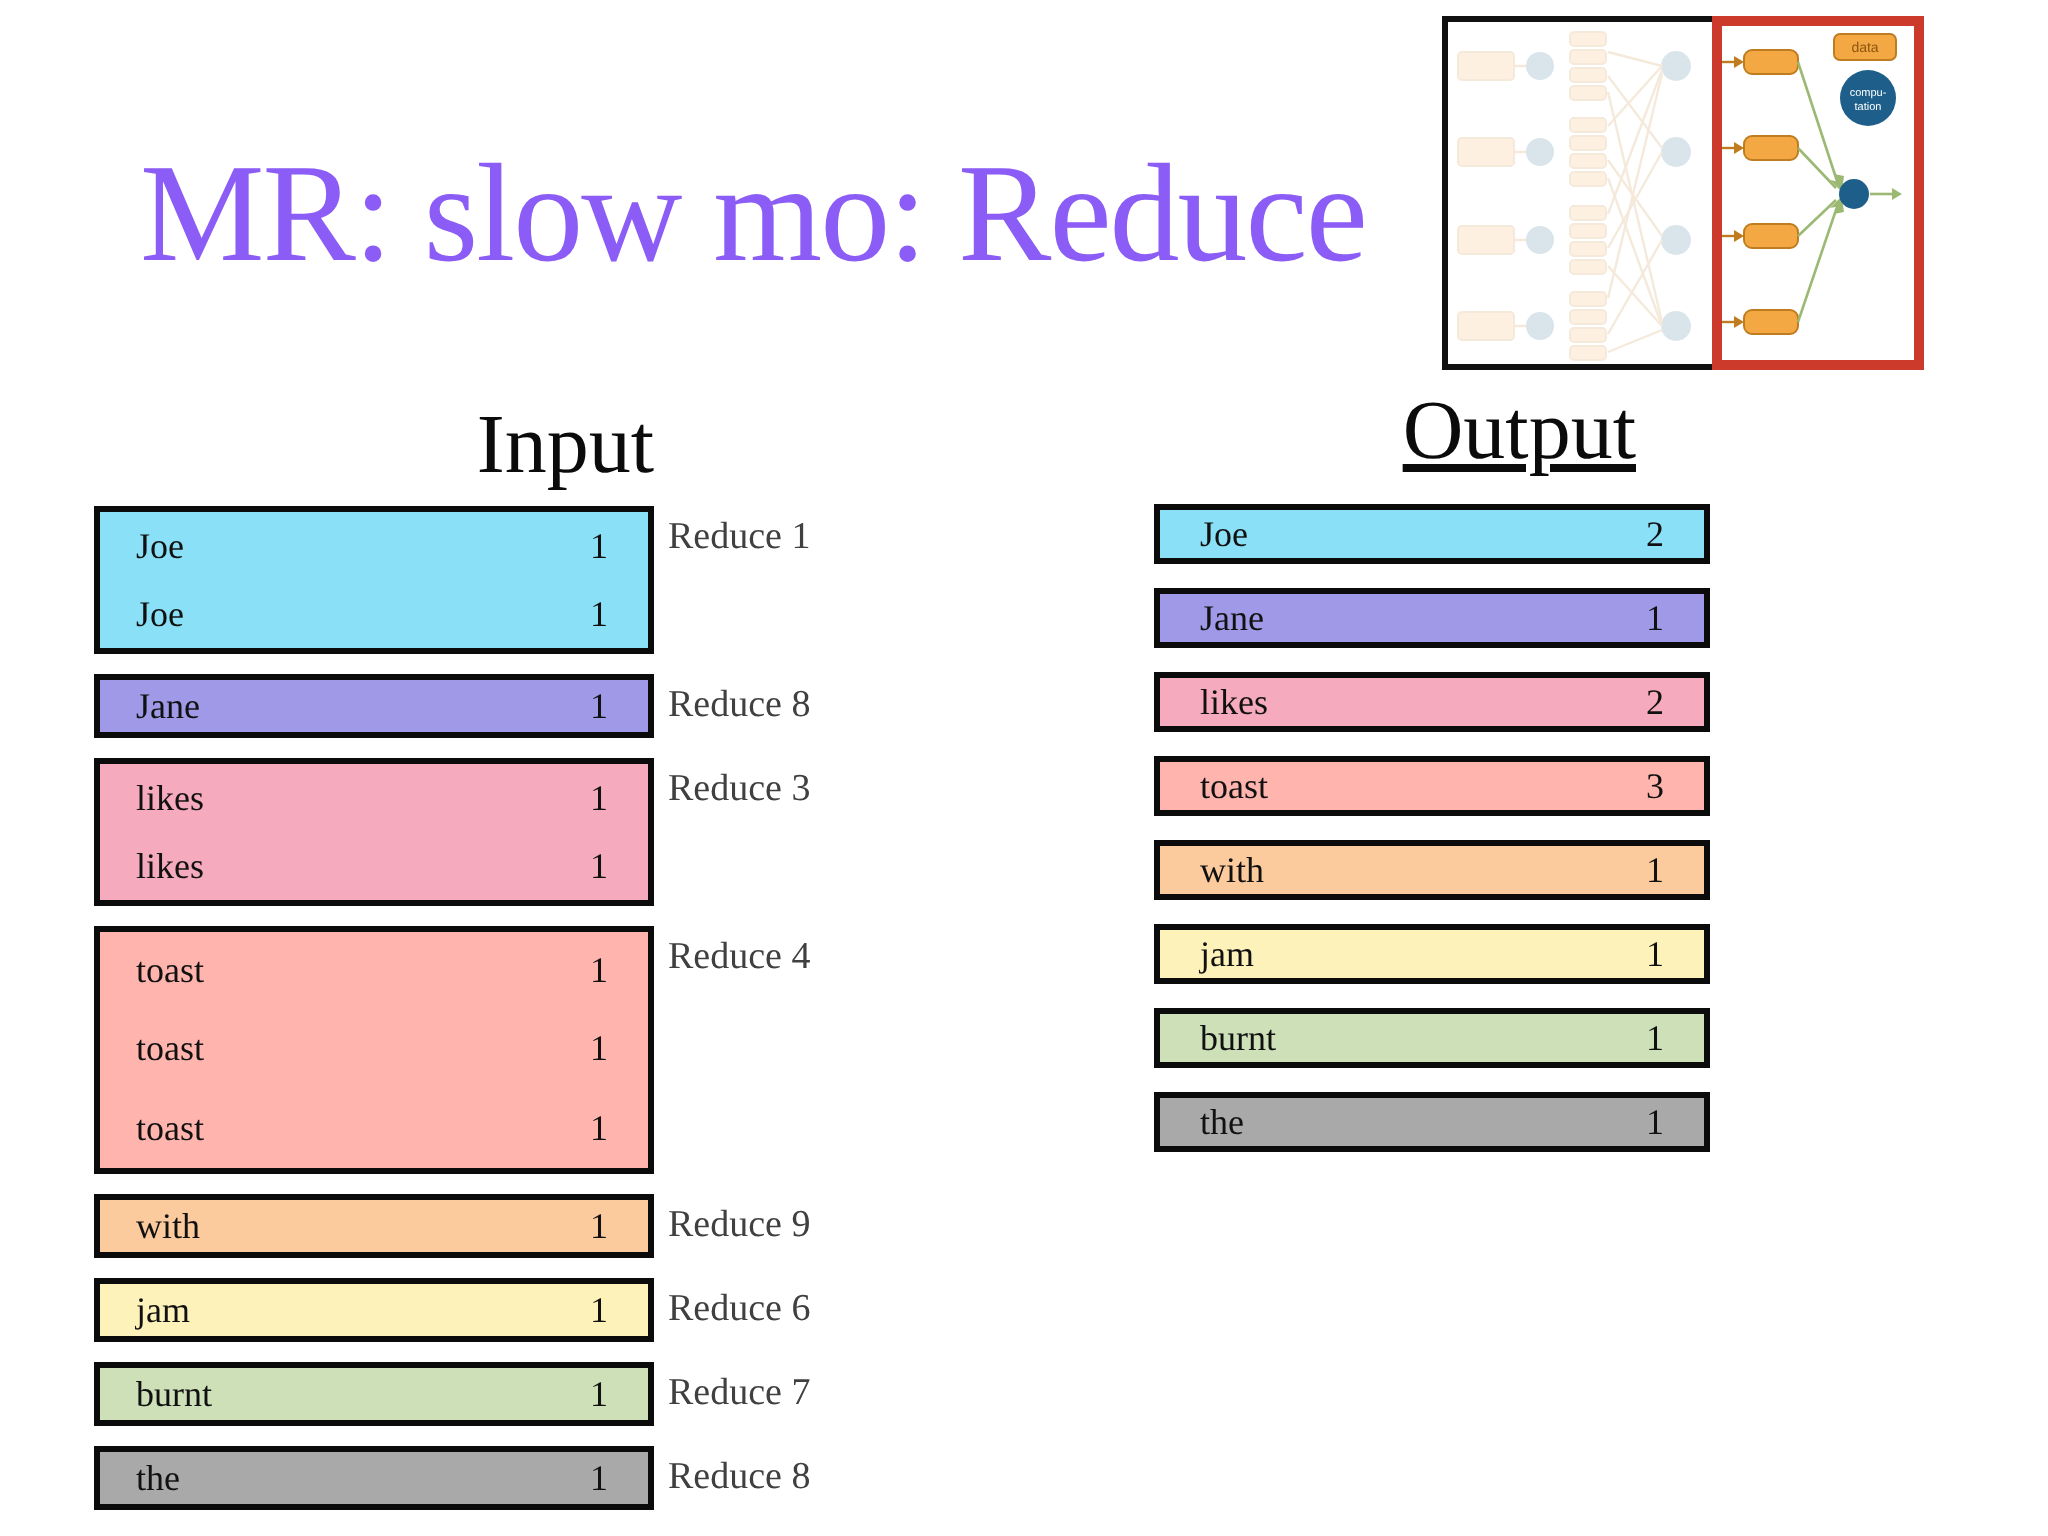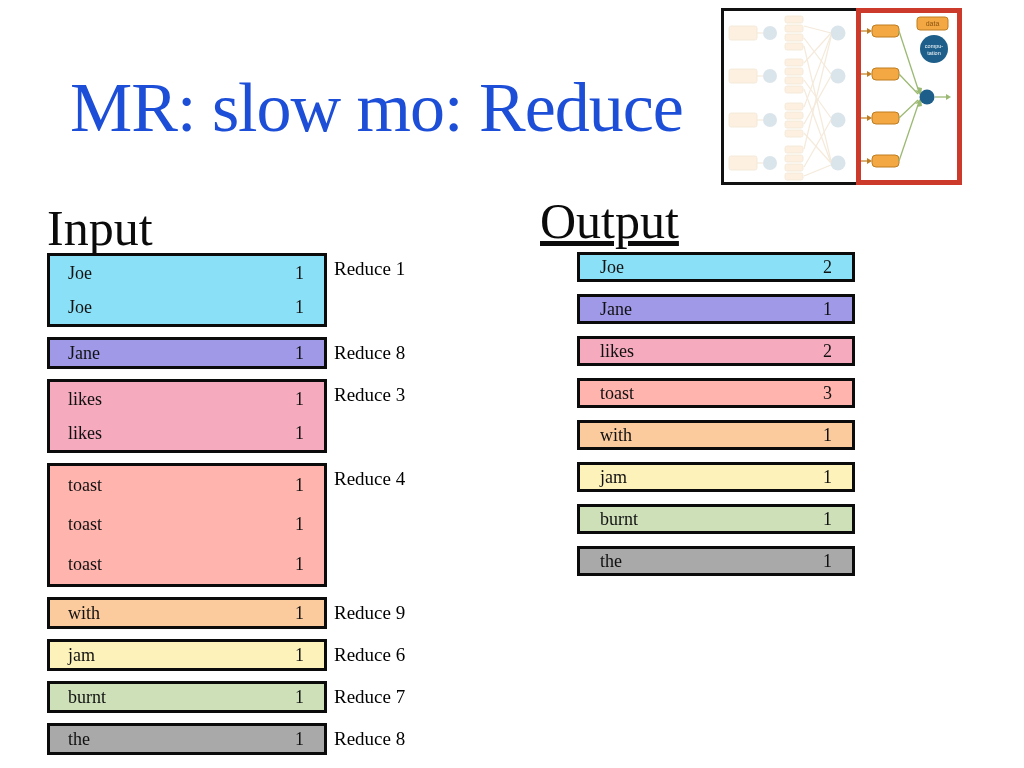--- a/index.html
+++ b/index.html
@@ -1,35 +1,35 @@
 <!DOCTYPE html>
 <html style="--node-orange: #F4A843; --node-orange-border: #BF7D20; --node-blue: #1D5F8A; --arrow-green: #9BB973;"><head>
 <meta charset="utf-8">
 <style>
   html,body{margin:0;padding:0;}
   body{width:1024px;height:768px;background:#fff;overflow:hidden;
        font-family:"Liberation Serif","DejaVu Serif",serif;}
   .slide{position:relative;width:1024px;height:768px;background:#fff;}
 
-  .title{position:absolute;left:70px;top:68px;font-size:70px;color:#1d4ed8;
+  .title{position:absolute;left:70px;top:68px;font-size:70px;color:#8b5cf6;
          white-space:nowrap;letter-spacing:-1px;}
 
-  .col-heading{position:absolute;font-size:50px;color:#0b0b0b;text-align:left;}
+  .col-heading{position:absolute;font-size:42px;color:#0b0b0b;text-align:right;}
   #input-heading{left:47px;top:199px;width:280px;}
   #output-heading{left:540px;top:192px;width:278px;text-decoration:underline;}
 
   #input-column{position:absolute;left:47px;top:253px;width:280px;}
   #output-column{position:absolute;left:577px;top:252px;width:278px;}
 
   .group{position:relative;box-sizing:border-box;border:3px solid #0b0b0b;
          margin-bottom:10px;display:flex;flex-direction:column;}
   .group .wrow{flex:1;display:flex;align-items:center;justify-content:space-between;
                padding:0 20px 0 18px;font-size:18px;color:#111;}
   .reduce-label{position:absolute;left:100%;top:2px;margin-left:10px;
-                font-size:19px;white-space:nowrap;color:#000000;}
+                font-size:19px;white-space:nowrap;color:#404040;}
 
   .orow{box-sizing:border-box;border:3px solid #0b0b0b;height:30px;margin-bottom:12px;
         display:flex;align-items:center;justify-content:space-between;
         padding:0 20px;font-size:18px;color:#111;}
 
   .diagram{position:absolute;left:721px;top:8px;width:242px;height:178px;}
   .n-orange{fill:var(--node-orange);stroke:var(--node-orange-border);stroke-width:1;}
   .n-blue{fill:var(--node-blue);stroke:none;}
   .l-green{stroke:var(--arrow-green);stroke-width:1.3;fill:none;}
   .l-orangearrow{stroke:var(--node-orange-border);stroke-width:1.2;fill:none;}

